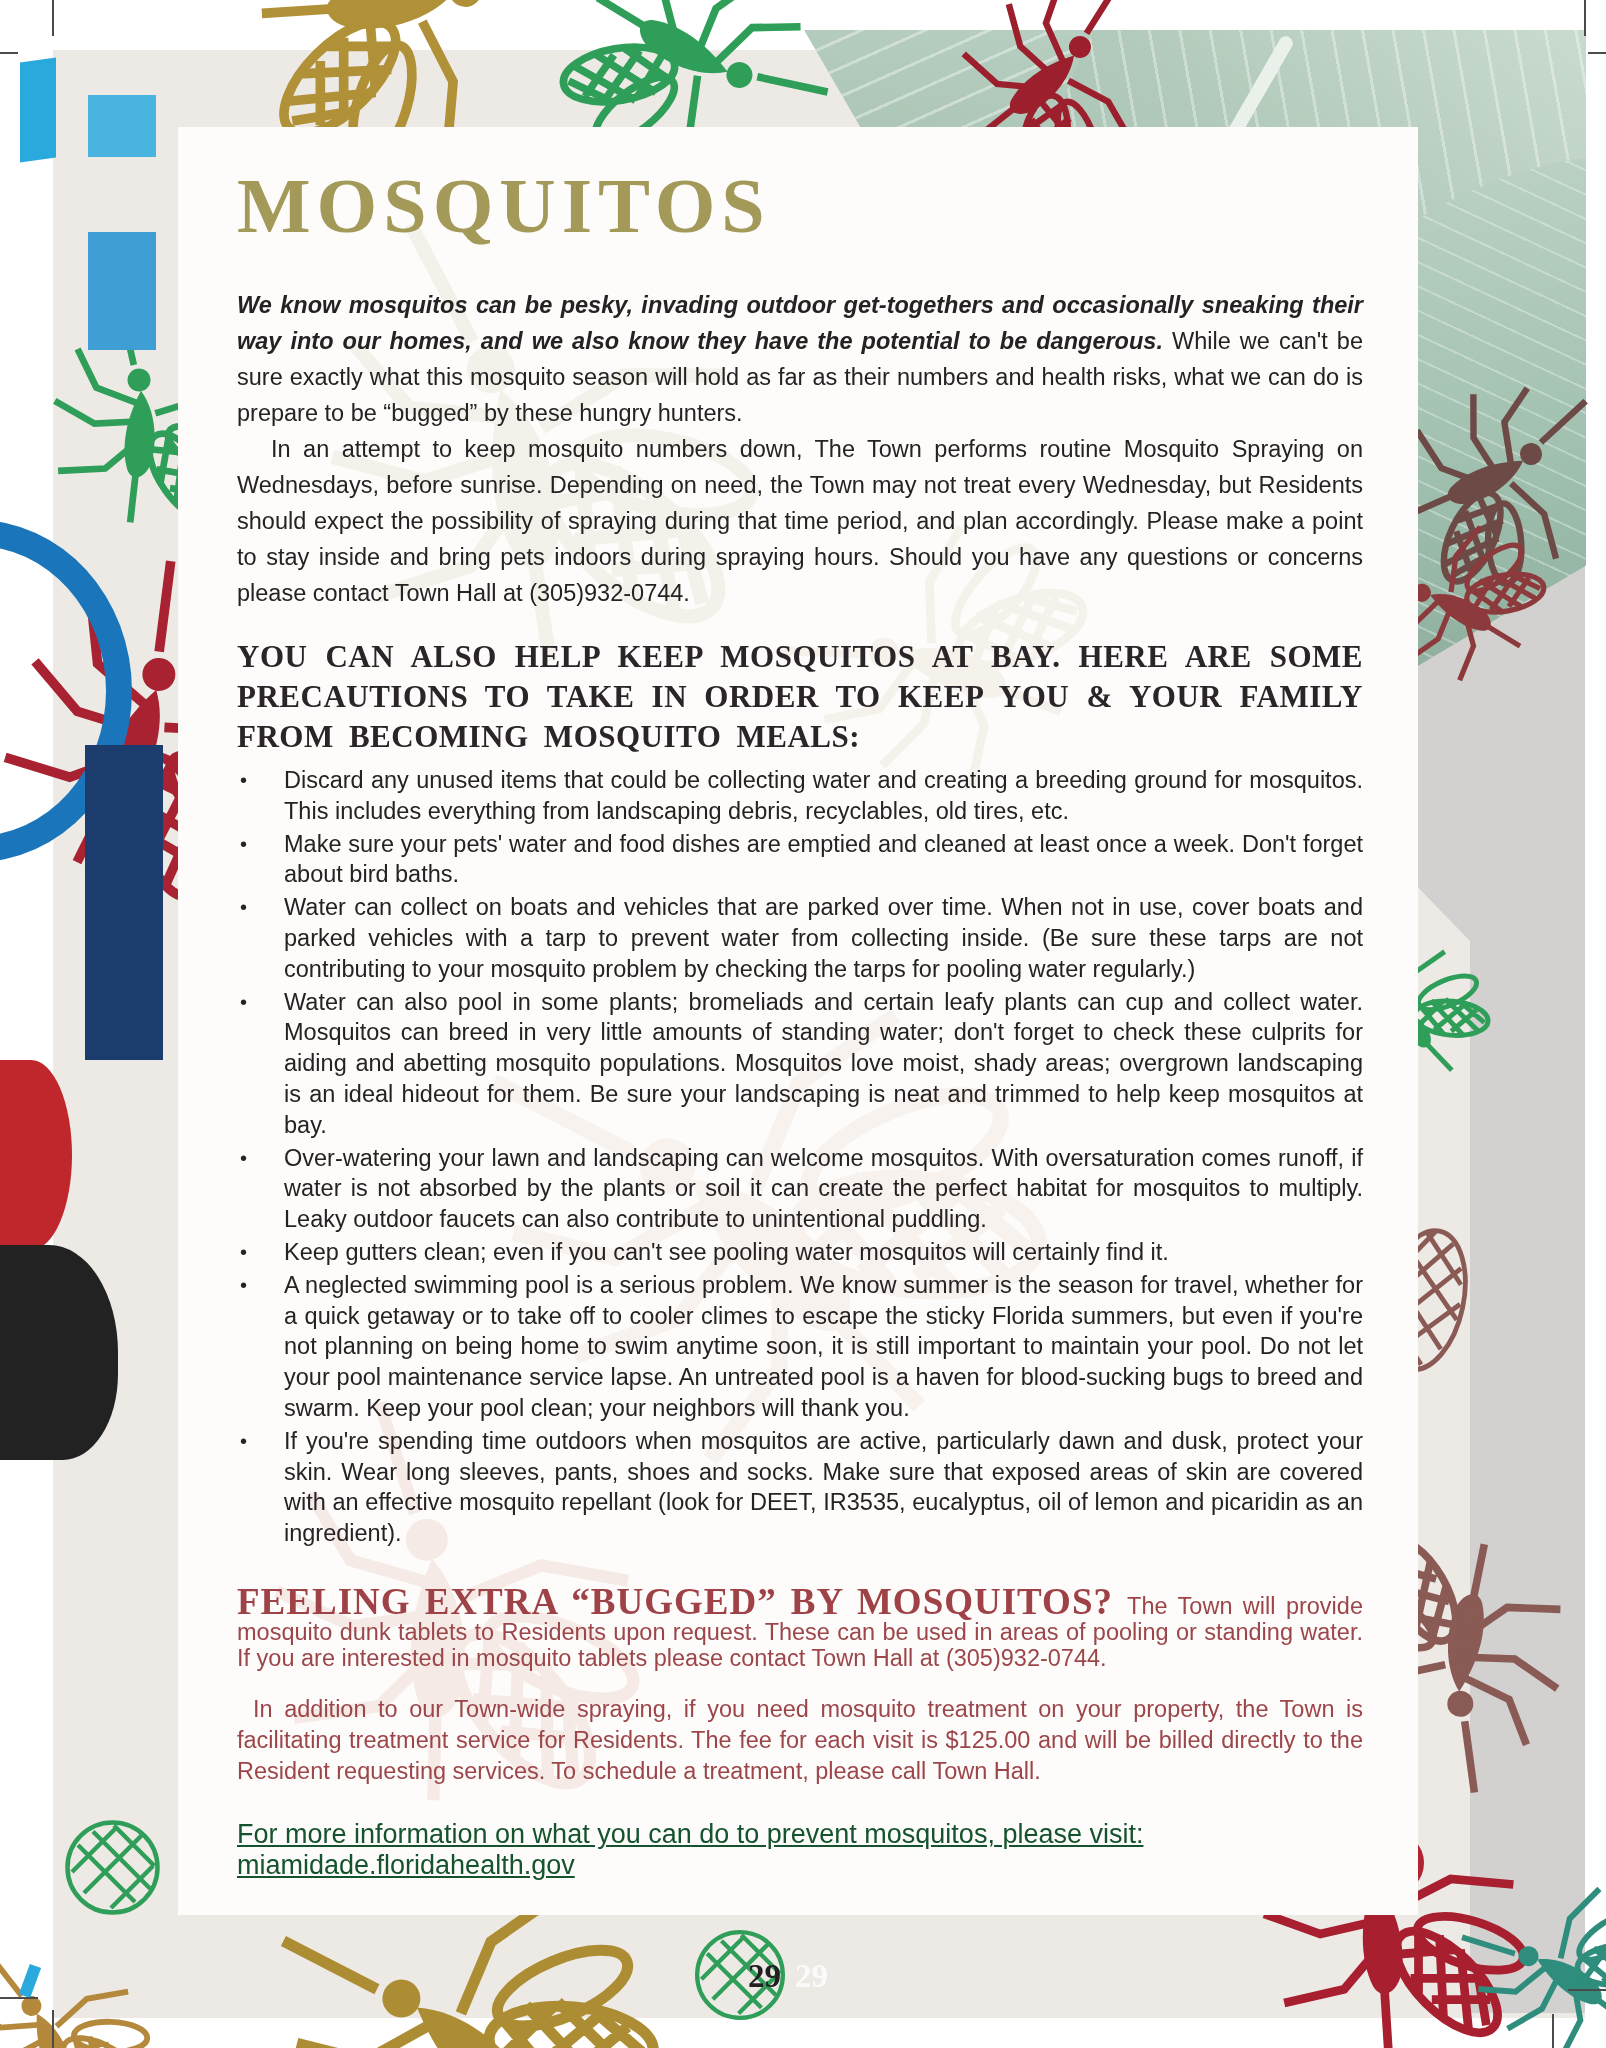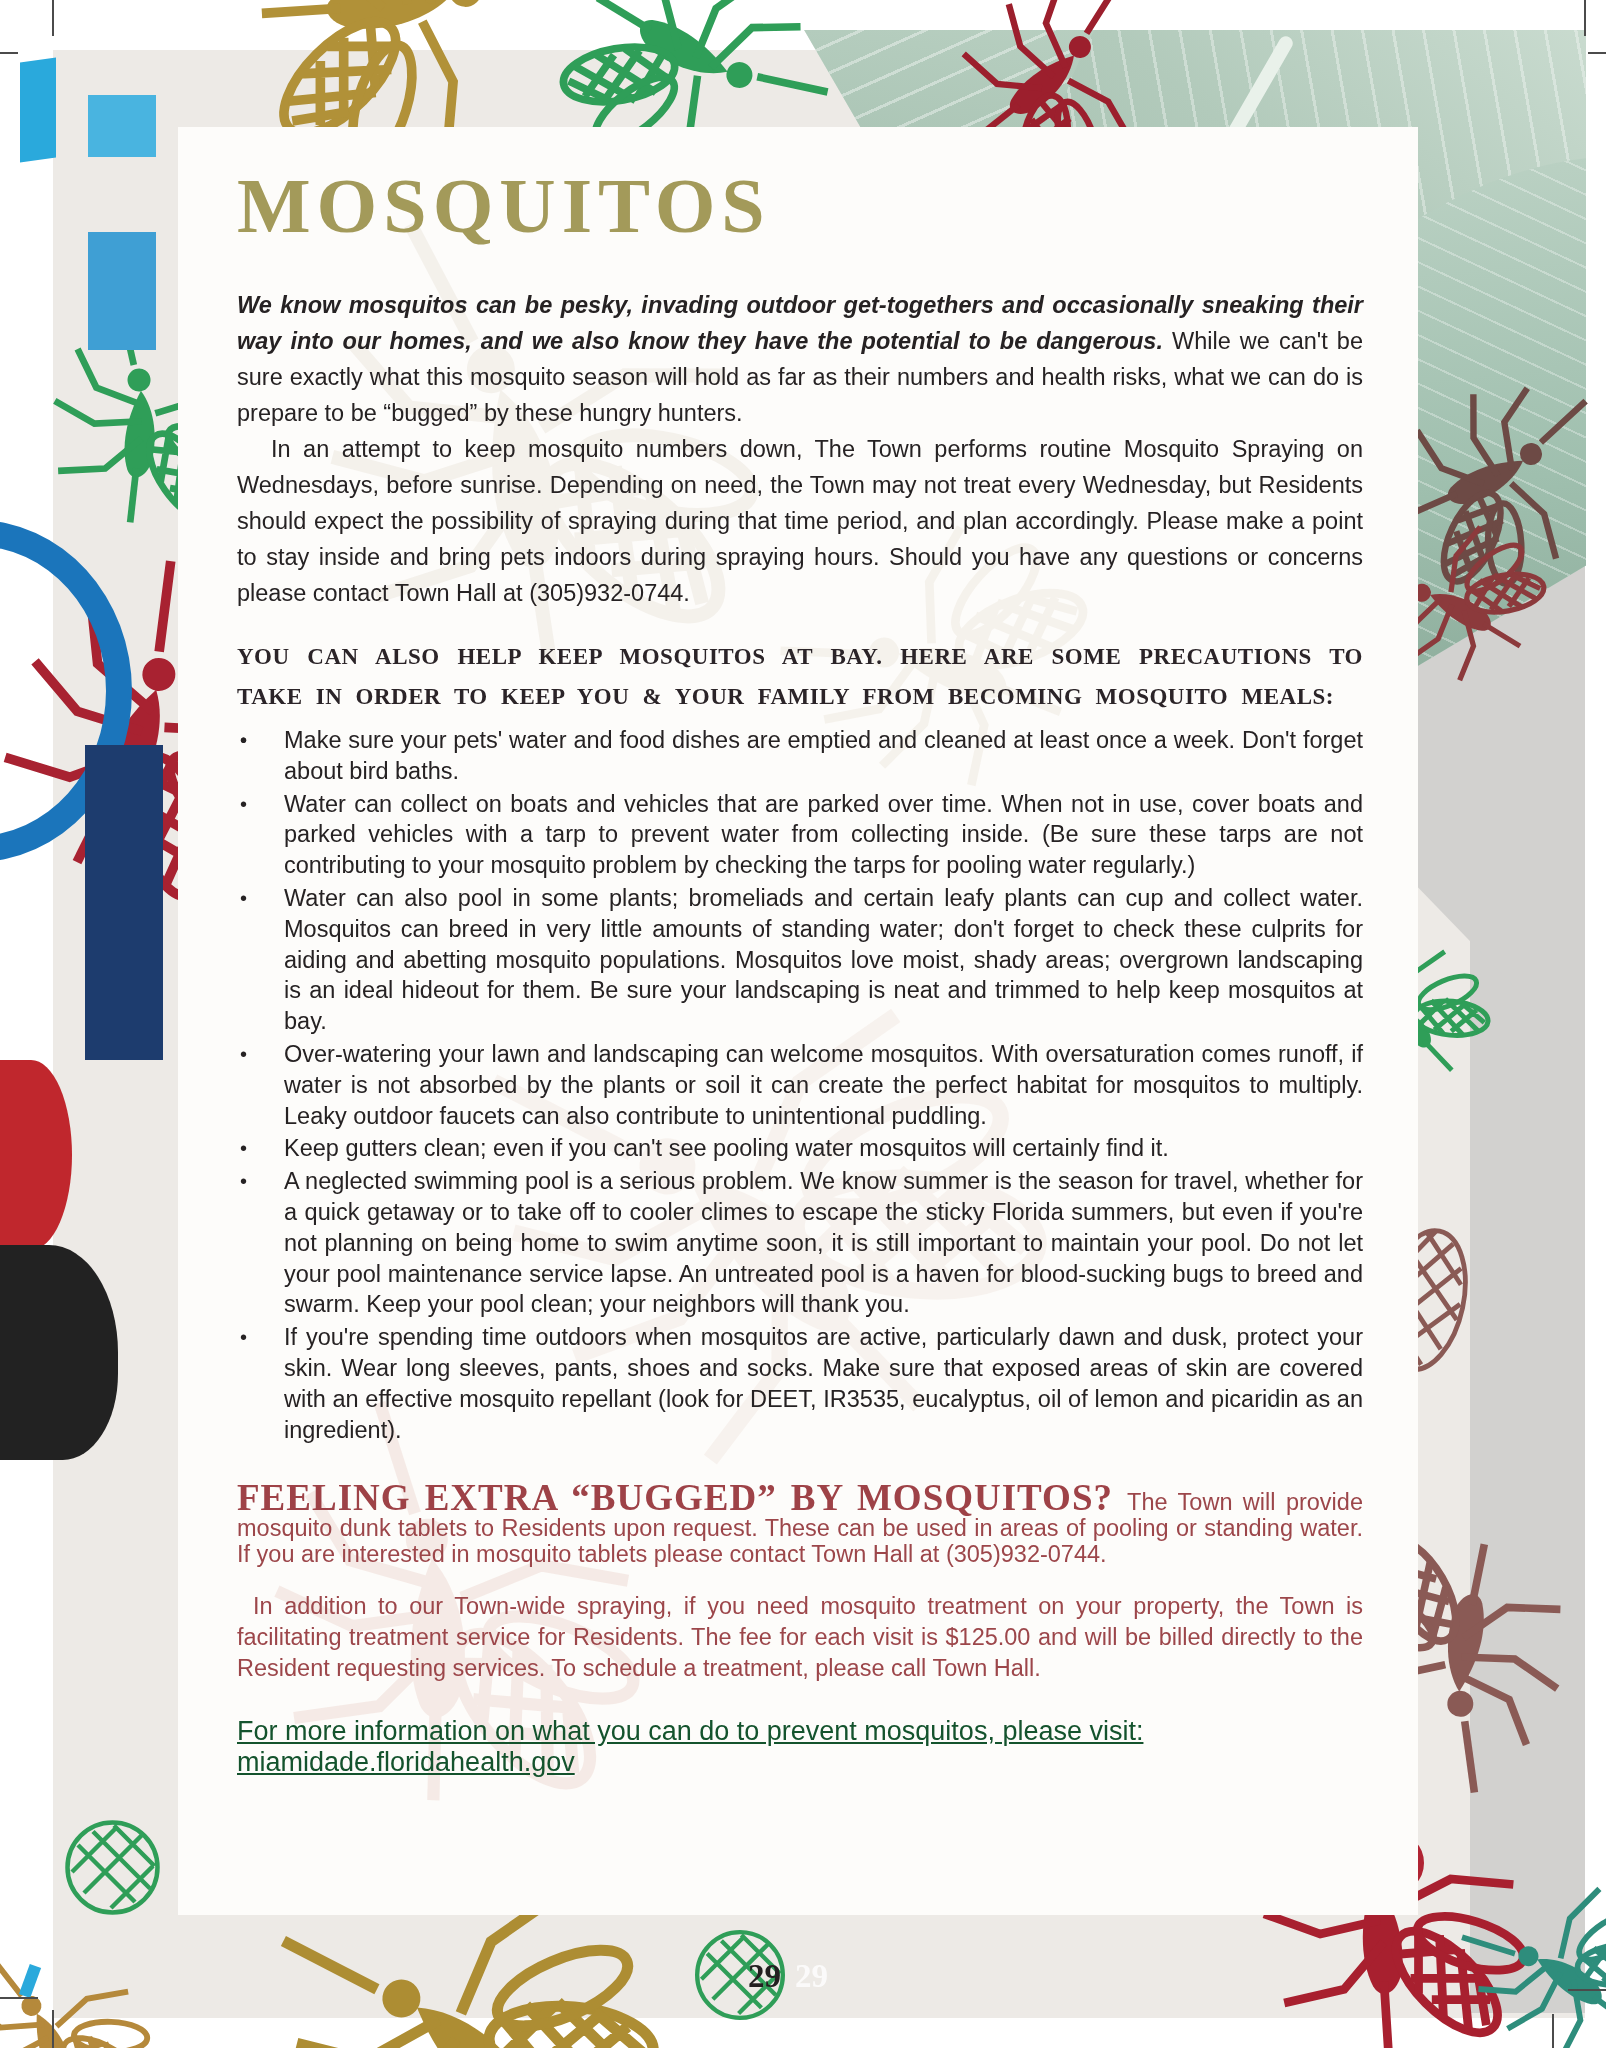--- a/index.html
+++ b/index.html
@@ -33,21 +33,21 @@
   .card{position:absolute;left:178px;top:127px;width:1210px;height:1788px;background:#fdfcfa;z-index:5;padding-left:30px;}
   .card-inner{position:absolute;left:59px;right:55px;top:40px;z-index:3;}
   .watermark{position:absolute;z-index:1;}
   
   .title{font-family:"Liberation Serif", serif;font-weight:bold;font-size:78px;line-height:1;
          letter-spacing:6px;color:#a39a5a;margin:0;}
   .body-p{font-size:23.5px;line-height:36px;text-align:justify;margin:0;color:#262223;}
   .intro{margin-top:42px;}
   .intro .lead{font-weight:bold;font-style:italic;}
   .p2{text-indent:34px;}
-  .sec-head{font-family:"Liberation Serif", serif;font-weight:bold;font-size:23px;line-height:40px;
+  .sec-head{font-family:"Liberation Serif", serif;font-weight:bold;font-size:31px;line-height:40px;
             letter-spacing:.5px;word-spacing:7px;color:#2b2428;text-align:justify;margin:26px 0 0 0;}
   ul.bullets{list-style:none;margin:8px 0 0 0;padding:0;}
   ul.bullets li{position:relative;padding-left:47px;font-size:23.5px;line-height:30.8px;
             text-align:justify;margin:2px 0;color:#262223;}
   ul.bullets li .dot{position:absolute;left:3px;top:0px;font-size:20px;color:#262223;}
   .bugged{margin-top:40px;text-align:justify;font-size:23.5px;line-height:26px;color:#9c464a;}
   .bugged .bh{font-family:"Liberation Serif", serif;font-weight:bold;font-size:37px;
             letter-spacing:1px;color:#9e4247;}
   .bugged-p2{margin-top:0;text-indent:16px;font-size:23.5px;line-height:31px;text-align:justify;color:#9c464a;}
   .footer-line{margin-top:32px;font-size:27px;color:#14532d;text-align:left;text-decoration:underline;}
@@ -180,21 +180,21 @@
       <h1 class="title">MOSQUITOS</h1>
 
       <p class="body-p intro"><span class="lead">We know mosquitos can be pesky, invading outdoor get-togethers and occasionally sneaking their way into our homes, and we also know they have the potential to be dangerous.</span><span> While we can't be sure exactly what this mosquito season will hold as far as their numbers and health risks, what we can do is prepare to be “bugged” by these hungry hunters.</span></p>
 
       <p class="body-p p2">In an attempt to keep mosquito numbers down, The Town performs routine Mosquito Spraying on Wednesdays, before sunrise.  Depending on need, the Town may not treat every Wednesday, but Residents should expect the possibility of spraying during that time period, and plan accordingly.  Please make a point to stay inside and bring pets indoors during spraying hours.  Should you have any questions or concerns please contact Town Hall at (305)932-0744.</p>
 
       <h2 class="sec-head">YOU CAN ALSO HELP KEEP MOSQUITOS AT BAY.  HERE ARE SOME PRECAUTIONS TO TAKE IN ORDER TO KEEP YOU &amp; YOUR FAMILY FROM BECOMING MOSQUITO MEALS:</h2>
 
       <ul class="bullets">
 
-          <li><span class="dot">•</span></li>
+          <li><span class="dot">•</span><span>Discard any unused items that could be collecting water and creating a breeding ground for mosquitos. This includes everything from landscaping debris, recyclables, old tires, etc.</span></li>
 
           <li><span class="dot">•</span><span>Make sure your pets' water and food dishes are emptied and cleaned at least once a week.  Don't forget about bird baths.</span></li>
 
           <li><span class="dot">•</span><span>Water can collect on boats and vehicles that are parked over time.  When not in use, cover boats and parked vehicles with a tarp to prevent water from collecting inside. (Be sure these tarps are not contributing to your mosquito problem by checking the tarps for pooling water regularly.)</span></li>
 
           <li><span class="dot">•</span><span>Water can also pool in some plants; bromeliads and certain leafy plants can cup and collect water.  Mosquitos can breed in very little amounts of standing water; don't forget to check these culprits for aiding and abetting mosquito populations.  Mosquitos love moist, shady areas; overgrown landscaping is an ideal hideout for them.  Be sure your landscaping is neat and trimmed to help keep mosquitos at bay.</span></li>
 
           <li><span class="dot">•</span><span>Over-watering your lawn and landscaping can welcome mosquitos.  With oversaturation comes runoff, if water is not absorbed by the plants or soil it can create the perfect habitat for mosquitos to multiply.  Leaky outdoor faucets can also contribute to unintentional puddling.</span></li>
 
           <li><span class="dot">•</span><span>Keep gutters clean; even if you can't see pooling water mosquitos will certainly find it.</span></li>

